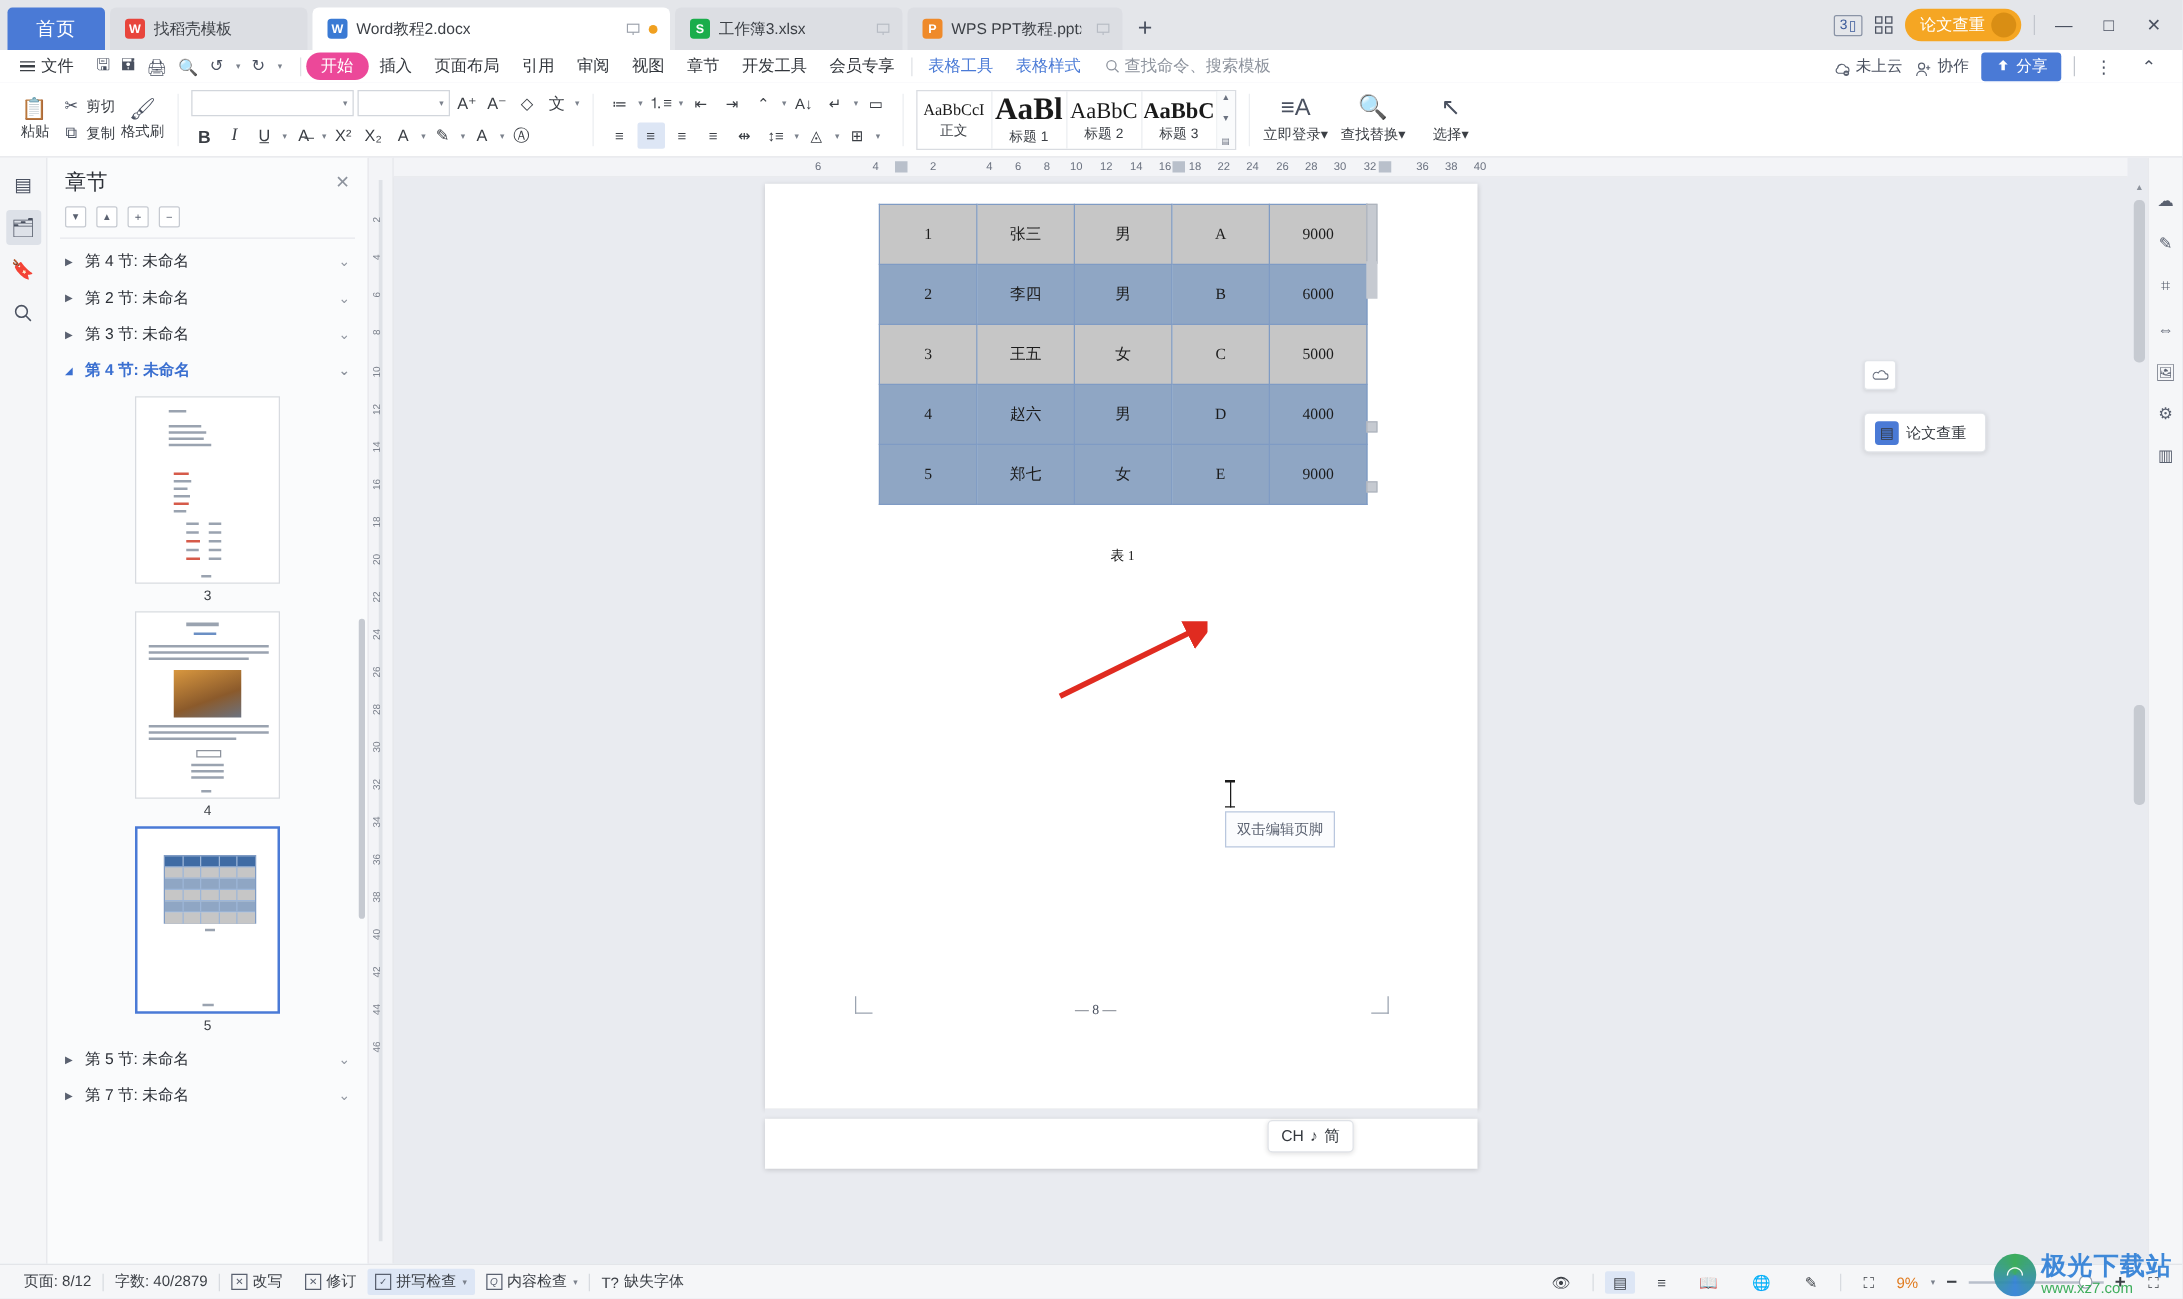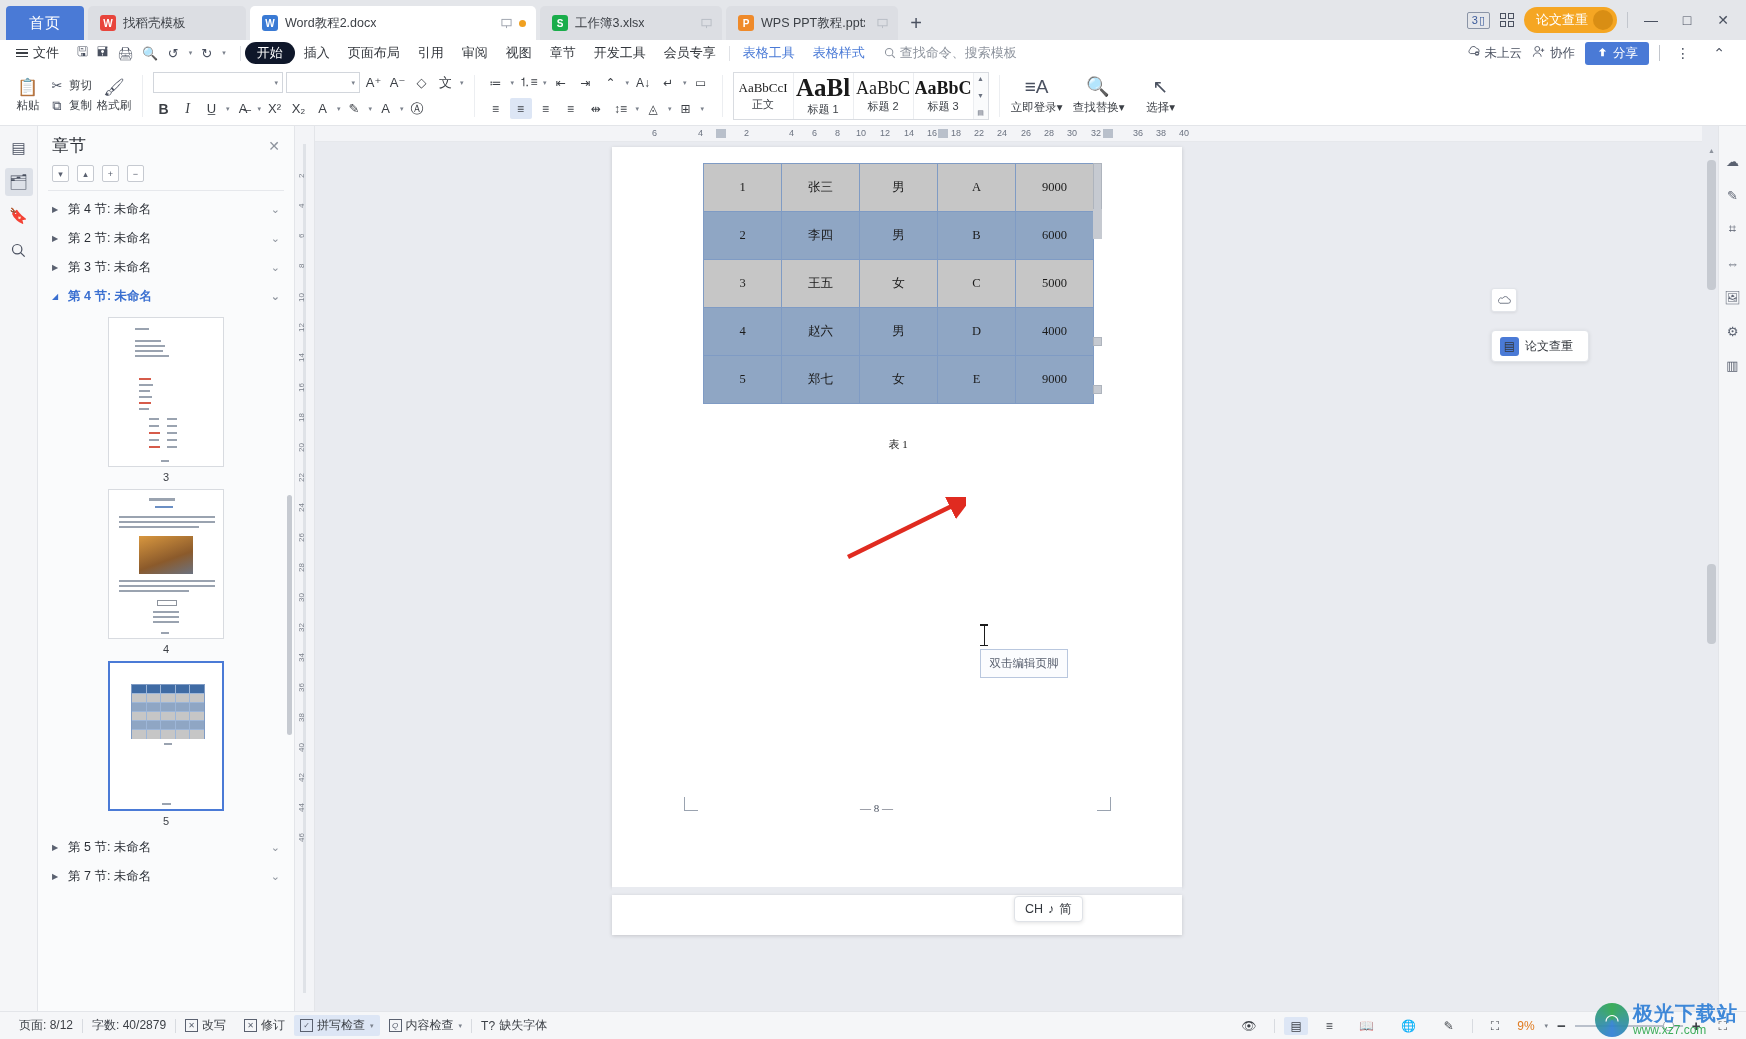--- a/index.html
+++ b/index.html
@@ -43,25 +43,25 @@
   .win-btn{ width:26px;height:26px;display:flex;align-items:center;justify-content:center;color:#4a5160;font-size:14px;}
 
   
   .menubar{ height:26px; background:#fff; display:flex; align-items:center; padding:0 8px; flex:0 0 26px; font-size:13px; color:#33373d;}
   .mb-file{ display:flex; align-items:center; gap:5px; padding:0 8px; }
   .hamb{ display:inline-flex; flex-direction:column; gap:2px;}
   .hamb i{ width:12px;height:1.5px;background:#3b3f45;display:block;}
   .qicons{ display:flex; align-items:center; gap:9px; padding:0 10px; color:#4a5160; font-size:13px;}
   .qsep{ width:1px;height:15px;background:#e0e2e6;margin:0 4px;}
   .mitem{ padding:2px 9px; font-size:13px; color:#33373d; white-space:nowrap; }
-  .mitem.active{ background:#0f172a;color:#fff;border-radius:11px;padding:2px 12px; }
+  .mitem.active{ background:#ec4899;color:#fff;border-radius:11px;padding:2px 12px; }
   .mitem.tool{ color:#4a7ad6; }
   .msearch{ display:flex;align-items:center;gap:4px;color:#8d939d;font-size:13px;padding-left:10px;}
   .menubar-right{ margin-left:auto; display:flex;align-items:center;gap:10px;padding-right:6px;}
-  .mr-item{ display:flex;align-items:flex-start;gap:4px;color:#4a5160;font-size:12.5px;font-family:Liberation Mono, monospace;}
+  .mr-item{ display:flex;align-items:flex-end;gap:4px;color:#4a5160;font-size:12.5px;font-family:Liberation Mono, monospace;}
   .share-btn{ background:#4a7ad6;color:#fff;border-radius:3px;padding:3px 11px;display:flex;align-items:center;gap:4px;font-size:12.5px;}
 
   
   .ribbon{ height:60px;background:#fff;display:flex;align-items:center;border-bottom:1px solid #e3e5e9;flex:0 0 60px;padding-left:6px;}
   .rgroup{ display:flex;align-items:center;height:100%; }
   .rsep{ width:1px;height:42px;background:#eceef1;margin:0 6px;}
   .big-btn{ display:flex;flex-direction:column;align-items:center;justify-content:center;width:44px;height:52px;font-size:11.5px;color:#3b3f45;gap:2px;}
   .big-btn .gl{ font-size:17px;line-height:17px;color:#4a5160;}
   .sm-col{ display:flex;flex-direction:column;justify-content:center;height:52px;gap:5px;}
   .sm-btn{ display:flex;align-items:center;gap:5px;font-size:11.5px;color:#3b3f45;}

